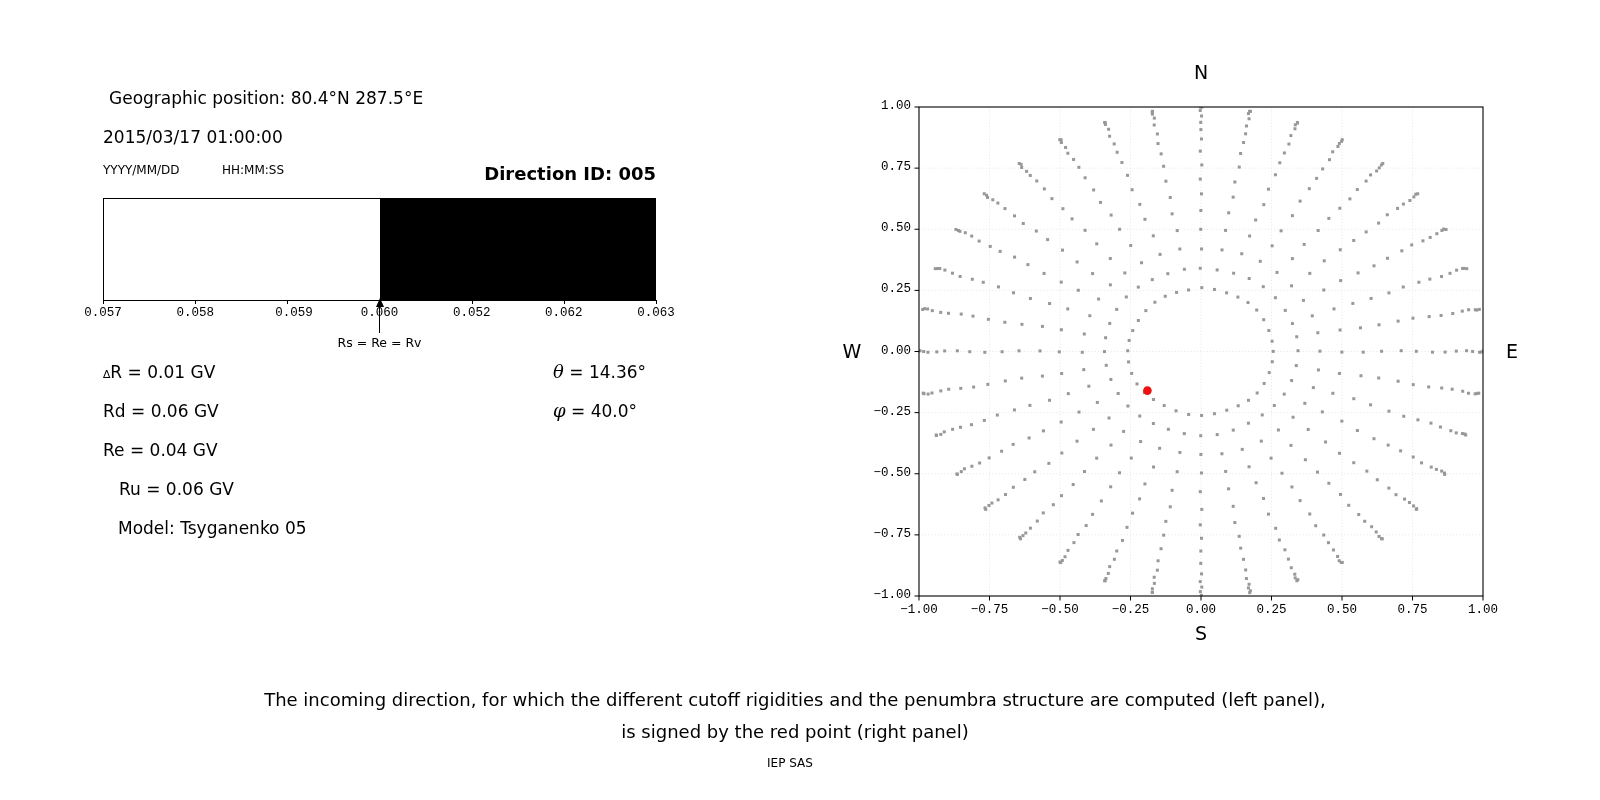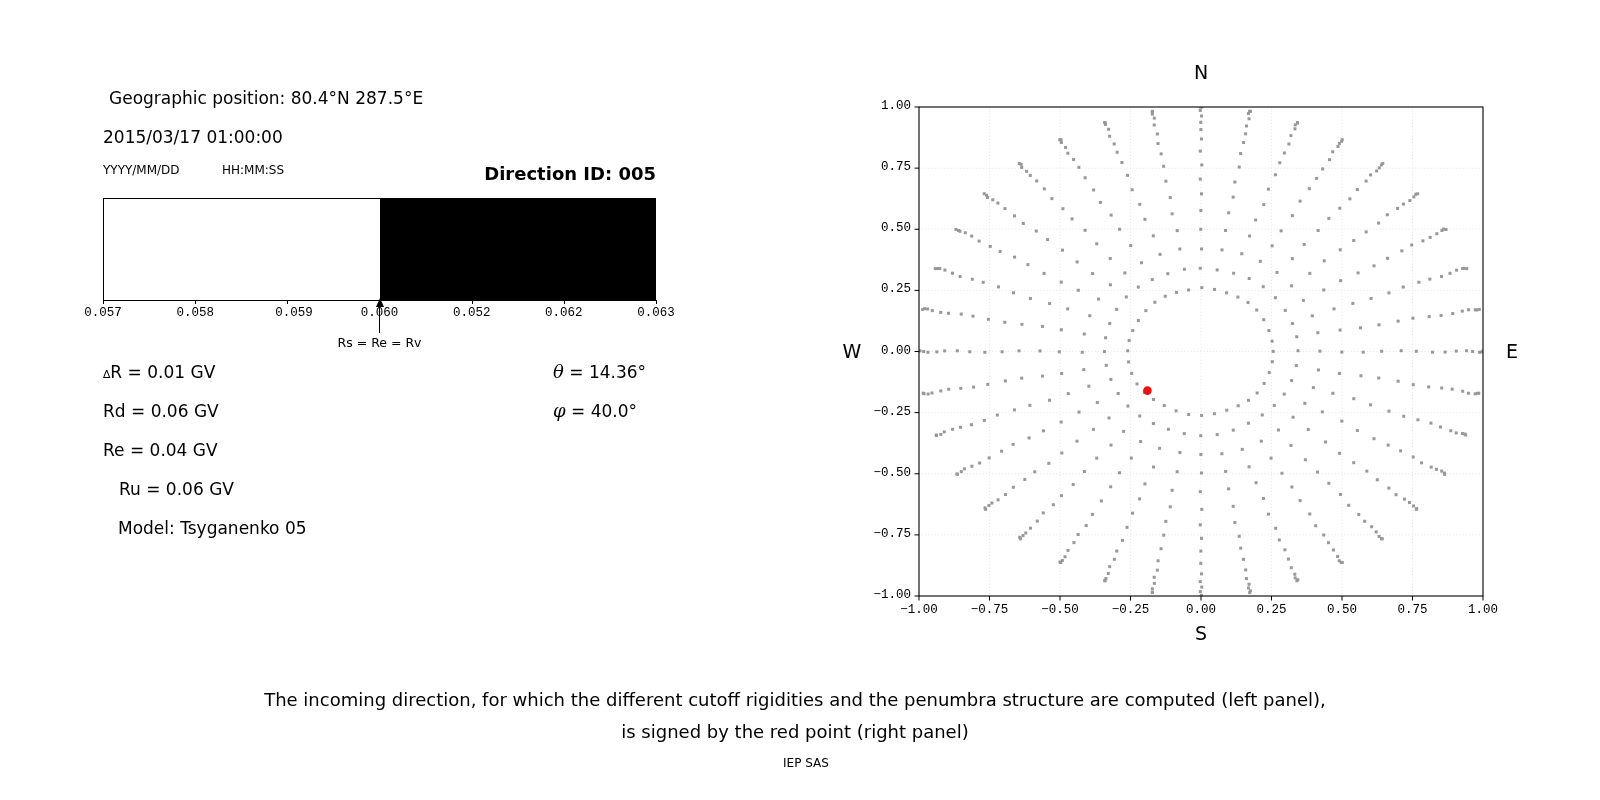--- a/index.html
+++ b/index.html
@@ -29,21 +29,21 @@
     border-bottom:9px solid #000;}
   #cutoff-annotation-label{top:335px;width:160px;margin-left:-80px;text-align:center;font-size:12.5px;}
   .delta-sym{font-size:11px;}
   .greek-sym{font-family:"DejaVu Serif",serif;font-style:italic;font-size:18px;}
   
   #scatter-svg{left:913px;top:101px;}
   .ytick-label{position:absolute;right:689px;width:60px;height:16px;text-align:right;}
   .xtick-label{position:absolute;top:603px;width:56px;text-align:center;}
   
   .caption-line{left:0;width:1590px;text-align:center;}
-  #credit{left:0;width:1580px;text-align:center;font-size:12px;padding-left:16px;}
+  #credit{left:0;width:1580px;text-align:center;font-size:12px;}
 </style>
 </head>
 <body>
 
 <div class="abs t17" style="left:109px;top:88px;">Geographic position: 80.4°N 287.5°E</div>
 
 <div class="abs t17" style="left:103px;top:127px;">2015/03/17 01:00:00</div>
 
 <div class="abs t12" style="left:103px;top:163px;">YYYY/MM/DD</div>
 

